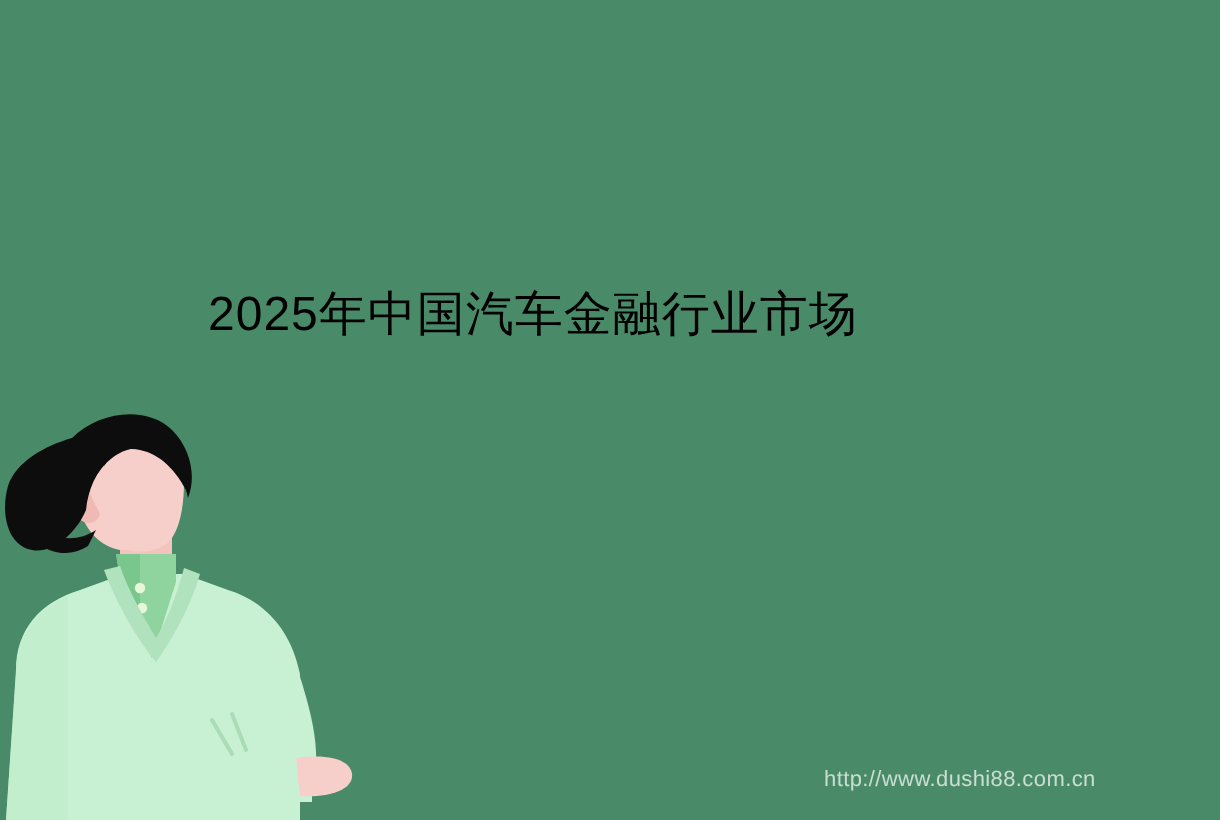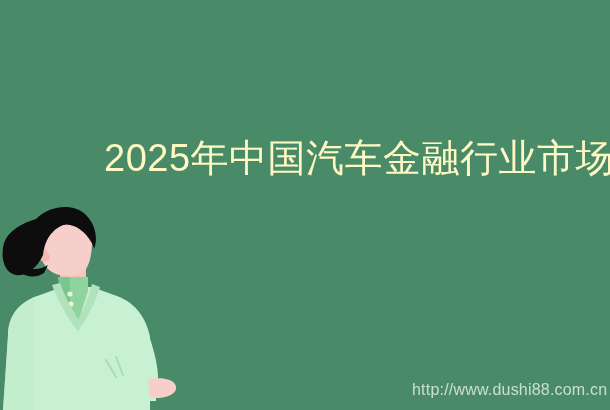--- a/index.html
+++ b/index.html
@@ -16,39 +16,39 @@
     overflow: hidden;
     background: #498b69;
   }
   #title-block {
     position: absolute;
     left: 104px;
     top: 133px;
     width: 430px;
   }
   .title-line {
-    font-size: 38px;
+    font-size: 24px;
     line-height: 50px;
     letter-spacing: 0.5px;
-    color: #fef9c3;
+    color: #000000;
     white-space: nowrap;
     font-weight: 400;
   }
   #illustration {
     position: absolute;
     left: 0;
     top: 205px;
     width: 200px;
     height: 205px;
   }
   #watermark {
     position: absolute;
     left: 412px;
     top: 381px;
-    font-size: 16px;
+    font-size: 11px;
     line-height: 18px;
     color: #dce9e0;
     opacity: 0.88;
     white-space: nowrap;
     letter-spacing: 0.2px;
   }
 </style>
 </head>
 <body>
 

